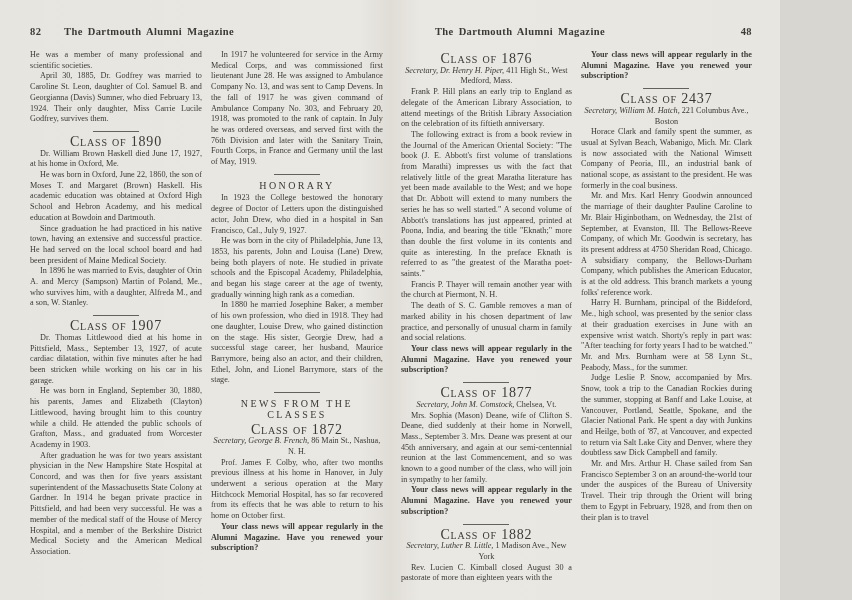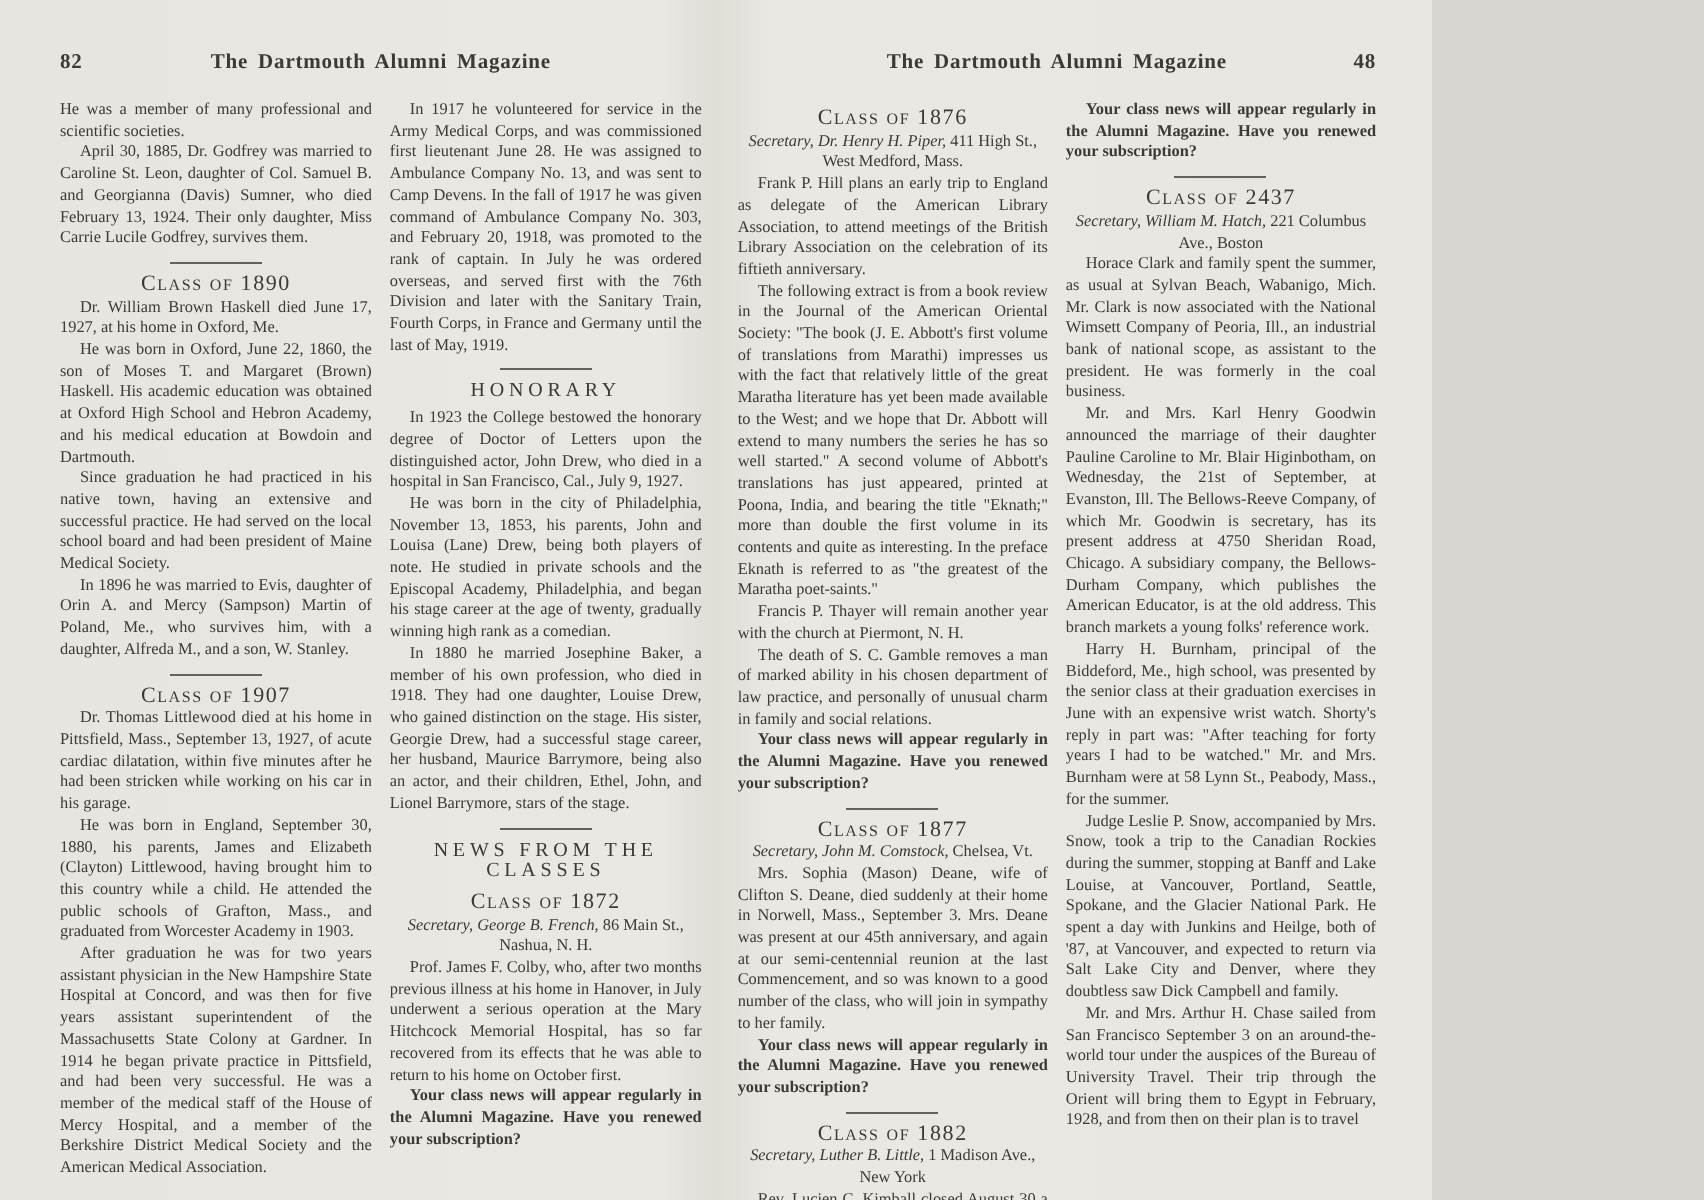--- a/index.html
+++ b/index.html
@@ -1,33 +1,33 @@
 <!DOCTYPE html>
 <html><head>
 <meta charset="utf-8">
 <style>
   html,body{margin:0;padding:0;}
   body{background:#d8d6d1;font-family:"Liberation Serif","DejaVu Serif",serif;}
   .spread{
-    width:716px;height:600px;overflow:hidden;display:flex;
+    width:780px;height:600px;overflow:hidden;display:flex;
     background:linear-gradient(90deg,#e7e5e0 0%,#eae8e3 46%,#e0ddd7 50%,#eae8e3 54%,#e8e6e1 100%);
     color:#3b3a36;
   }
   .page{box-sizing:border-box;width:426px;height:600px;overflow:hidden;padding-top:26px;}
   .page.left{padding-left:30px;padding-right:7px;}
   .page.right{padding-left:11px;padding-right:28px;}
   .running-head{display:flex;align-items:baseline;margin-bottom:13px;font-weight:bold;font-size:10.5px;letter-spacing:.4px;}
   .running-head .pageno{width:34px;}
-  .running-head .title{flex:1;text-align:center;word-spacing:2px;font-family:Liberation Serif, serif;}
+  .running-head .title{flex:1;word-spacing:2px;font-family:Liberation Serif, serif;}
   .cols{display:flex;gap:9px;}
   .col{flex:1;min-width:0;font-size:8.2px;line-height:10.7px;}
   .para{margin:0;text-indent:10px;text-align:justify;}
   .para.flush{text-indent:0;font-family:Liberation Serif, serif;}
   .para.bold{font-weight:bold;}
-  .class-heading{text-align:center;font-variant:small-caps;letter-spacing:.8px;font-size:11px;margin:4px 0 1px;}
+  .class-heading{text-align:center;font-variant:small-caps;letter-spacing:.8px;font-size:14px;margin:4px 0 1px;}
   .section-heading{text-align:center;letter-spacing:2.4px;font-size:10px;margin:6px 0 2px;}
   .secretary{text-align:center;margin:0;}
   .secretary .it{font-style:italic;}
   .rule{width:46px;border-top:1px solid #62615c;margin:6px auto 5px;height:0;}
 </style>
 </head>
 <body>
 
 <div class="spread">
 
@@ -51,21 +51,21 @@
           <div class="class-heading">Class of 1907</div>
           <p class="para">Dr. Thomas Littlewood died at his home in Pittsfield, Mass., September 13, 1927, of acute cardiac dilatation, within five minutes after he had been stricken while working on his car in his garage.</p>
           <p class="para">He was born in England, September 30, 1880, his parents, James and Elizabeth (Clayton) Littlewood, having brought him to this country while a child.  He attended the public schools of Grafton, Mass., and graduated from Worcester Academy in 1903.</p>
           <p class="para">After graduation he was for two years assistant physician in the New Hampshire State Hospital at Concord, and was then for five years assistant superintendent of the Massachusetts State Colony at Gardner.  In 1914 he began private practice in Pittsfield, and had been very successful.  He was a member of the medical staff of the House of Mercy Hospital, and a member of the Berkshire District Medical Society and the American Medical Association.</p>
         </div>
       <div class="col">
           <p class="para">In 1917 he volunteered for service in the Army Medical Corps, and was commissioned first lieutenant June 28.  He was assigned to Ambulance Company No. 13, and was sent to Camp Devens.  In the fall of 1917 he was given command of Ambulance Company No. 303, and February 20, 1918, was promoted to the rank of captain.  In July he was ordered overseas, and served first with the 76th Division and later with the Sanitary Train, Fourth Corps, in France and Germany until the last of May, 1919.</p>
           <div class="rule"></div>
           <div class="section-heading">HONORARY</div>
           <p class="para">In 1923 the College bestowed the honorary degree of Doctor of Letters upon the distinguished actor, John Drew, who died in a hospital in San Francisco, Cal., July 9, 1927.</p>
-          <p class="para">He was born in the city of Philadelphia, November 13, 1853, his parents, John and Louisa (Lane) Drew, being both players of note. He studied in private schools and the Episcopal Academy, Philadelphia, and began his stage career at the age of twenty, gradually winning high rank as a comedian.</p>
+          <p class="para">He was born in the city of Philadelphia, June 13, 1853, his parents, John and Louisa (Lane) Drew, being both players of note. He studied in private schools and the Episcopal Academy, Philadelphia, and began his stage career at the age of twenty, gradually winning high rank as a comedian.</p>
           <p class="para">In 1880 he married Josephine Baker, a member of his own profession, who died in 1918. They had one daughter, Louise Drew, who gained distinction on the stage.  His sister, Georgie Drew, had a successful stage career, her husband, Maurice Barrymore, being also an actor, and their children, Ethel, John, and Lionel Barrymore, stars of the stage.</p>
           <div class="rule"></div>
           <div class="section-heading">NEWS FROM THE CLASSES</div>
           <div class="class-heading">Class of 1872</div>
           <div class="secretary"><span class="it">Secretary, George B. French,</span><span> 86 Main St., Nashua, N. H.</span></div>
           <p class="para">Prof. James F. Colby, who, after two months previous illness at his home in Hanover, in July underwent a serious operation at the Mary Hitchcock Memorial Hospital, has so far recovered from its effects that he was able to return to his home on October first.</p>
           <p class="para bold">Your class news will appear regularly in the Alumni Magazine.  Have you renewed your subscription?</p>
         </div>
     </div>
   </div>

